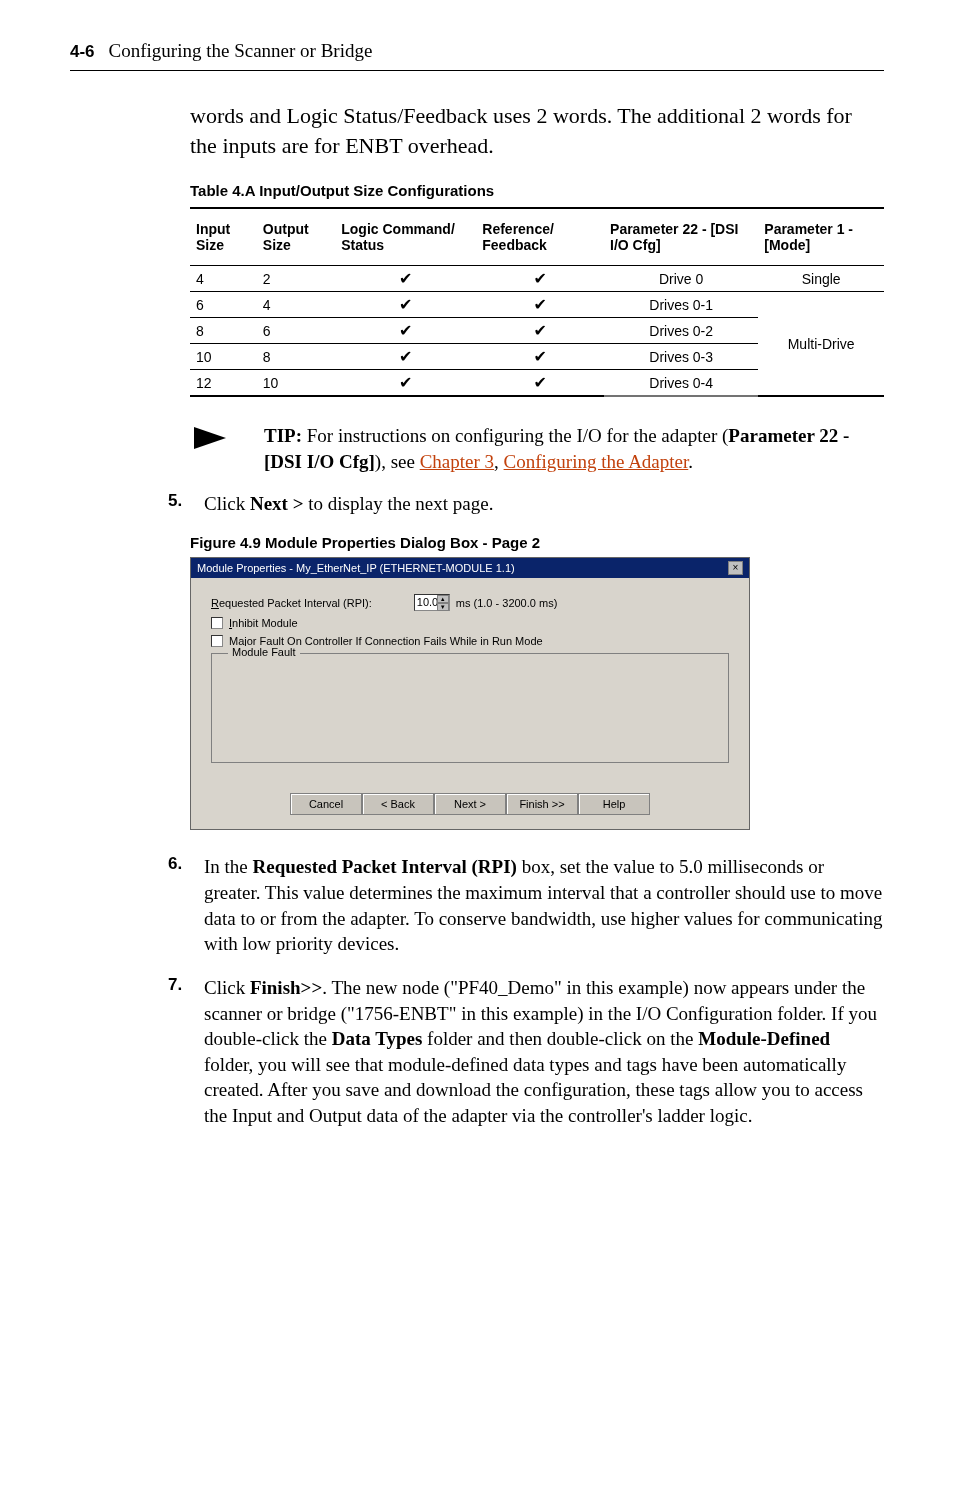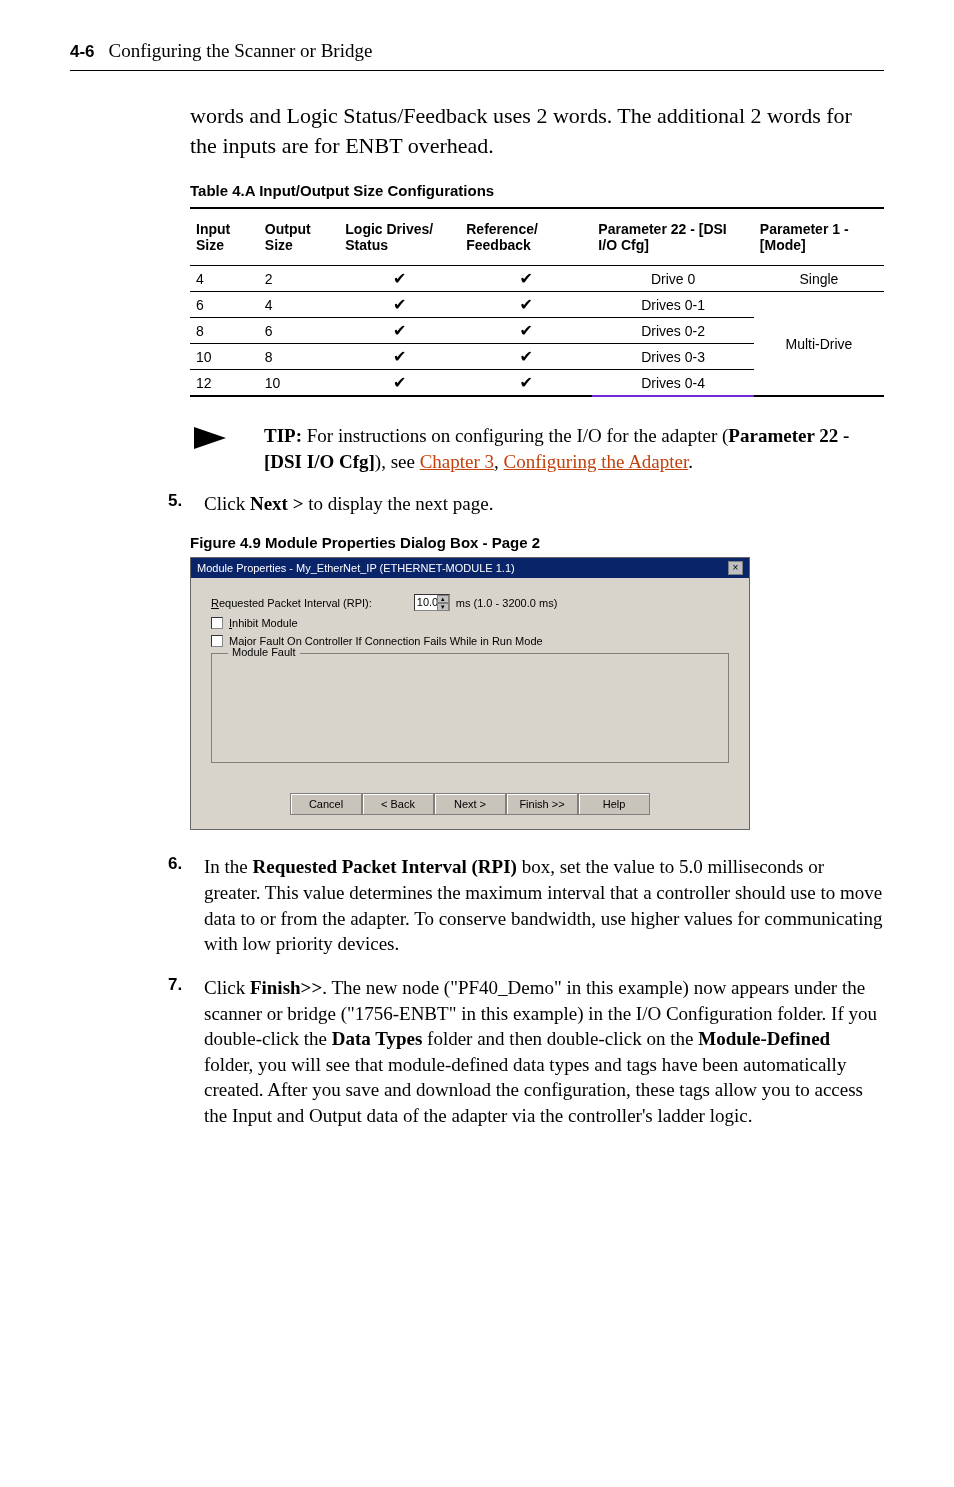--- a/index.html
+++ b/index.html
@@ -58,21 +58,21 @@
   <div class="indent-block">
     <p class="body-text">words and Logic Status/Feedback uses 2 words. The additional 2 words for the inputs are for ENBT overhead.</p>
 
     <p class="table-caption">Table 4.A   Input/Output Size Configurations</p>
 
     <table class="io">
       <thead>
         <tr>
           <th>Input Size</th>
           <th>Output Size</th>
-          <th>Logic Drives/ Status</th>
+          <th>Logic Command/ Status</th>
           <th>Reference/ Feedback</th>
           <th>Parameter 22 - [DSI I/O Cfg]</th>
           <th>Parameter 1 - [Mode]</th>
         </tr>
       </thead>
       <tbody>
         <tr>
           <td class="left">4</td>
           <td class="left">2</td>
           <td class="center"><span class="chk">✔</span></td>
@@ -100,21 +100,21 @@
           <td class="left">8</td>
           <td class="center"><span class="chk">✔</span></td>
           <td class="center"><span class="chk">✔</span></td>
           <td class="center">Drives 0-3</td>
         </tr>
         <tr>
           <td class="left" style="border-bottom:2px solid #000">12</td>
           <td class="left" style="border-bottom:2px solid #000">10</td>
           <td class="center" style="border-bottom:2px solid #000"><span class="chk">✔</span></td>
           <td class="center" style="border-bottom:2px solid #000"><span class="chk">✔</span></td>
-          <td class="center" style="border-bottom:2px solid #6d28d9">Drives 0-4</td>
+          <td class="center" style="border-bottom:2px solid #737373">Drives 0-4</td>
         </tr>
       </tbody>
     </table>
 
     <div class="tip-row">
       <div class="tip-mark">
         <svg viewBox="0 0 40 30" width="40" height="30">
             <polygon points="4,4 36,15 4,26" fill="#000"></polygon>
           </svg>
       </div>

